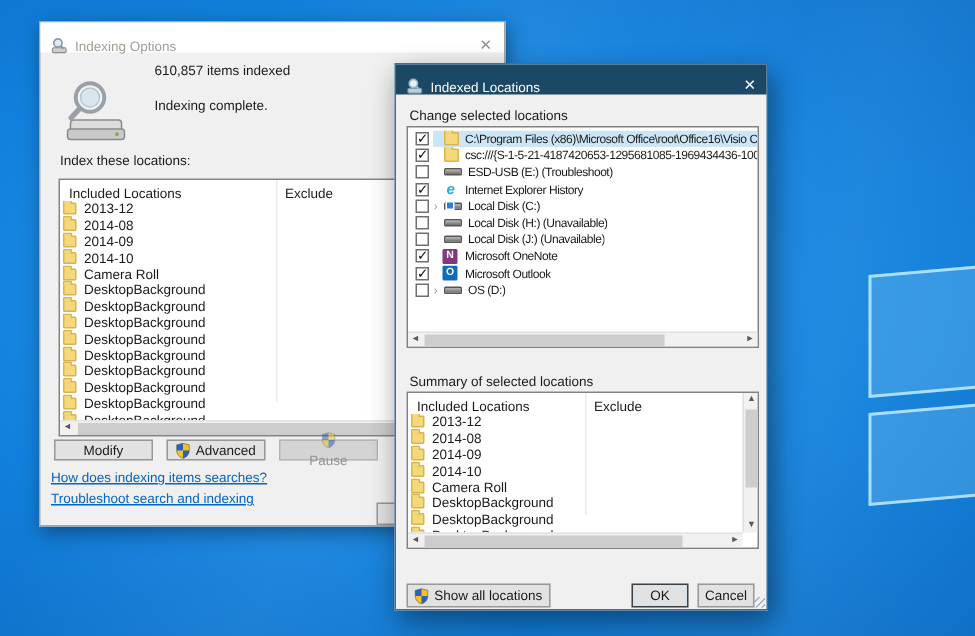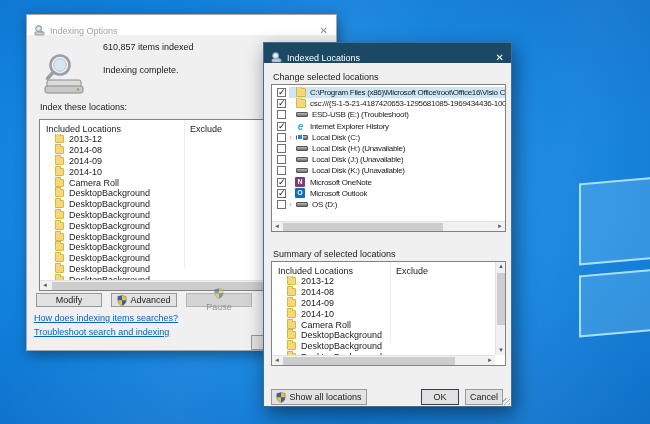--- a/index.html
+++ b/index.html
@@ -32,21 +32,21 @@
   .abs { position:absolute; }
   .biglbl { white-space:nowrap; }
   #listA { left:12px; top:104px; width:287px; height:172px; background:#fff; border:1px solid #828282; overflow:hidden; }
   .lhead { position:relative; height:14px; display:flex; align-items:flex-end; }
   .lhead .c1 { padding-left:6px; width:144px; }
   .lhead .c2 { padding-left:6px; }
   .vdiv { position:absolute; top:0; width:1px; background:#ebebeb; }
   #listA .vdiv { left:144px; height:148px; }
   .rows { position:absolute; left:0; right:0; overflow:hidden; }
   #rowsA { top:14px; bottom:10px; }
-  .lrow { height:10.8px; display:flex; align-items:center; padding-left:15px; white-space:nowrap; }
+  .lrow { height:10.8px; display:flex; align-items:center; padding-left:2px; white-space:nowrap; }
   .ic-folder { position:relative; width:9px; height:8px; flex:none; background:#f5d87a; border:1px solid #d8b44c; border-radius:1px; margin-right:5px; }
   .ic-folder::before { content:""; position:absolute; top:-3px; left:-1px; width:4px; height:2px; background:#f5d87a; border:1px solid #d8b44c; border-bottom:none; border-radius:1px 1px 0 0; }
   .hscroll { position:absolute; bottom:0; left:0; height:10px; background:#f1f1f1; border-top:1px solid #e2e2e2; }
   .sbtn { position:absolute; top:0; width:10px; height:9px; color:#5a5a5a; font-size:6px; line-height:9px; text-align:center; }
   .hthumb { position:absolute; top:1px; height:8px; background:#cdcdcd; }
   .vscroll { position:absolute; right:0; top:0; width:10px; background:#f1f1f1; border-left:1px solid #e2e2e2; }
   .vthumb { position:absolute; left:1px; width:8px; background:#cdcdcd; }
 
   .btn { position:absolute; height:14px; background:#e2e2e2; border:1px solid #989898;
          display:flex; align-items:center; justify-content:center; gap:3px; font-size:9px; padding:0 2px; white-space:nowrap; }
@@ -268,26 +268,20 @@
             <span class="ic-drive"></span>
             <span class="clbl">Local Disk (H:) (Unavailable)</span>
           </div>
           <div class="crow">
             <span class="cb"></span>
             <span class="chev"></span>
             <span class="ic-drive"></span>
             <span class="clbl">Local Disk (J:) (Unavailable)</span>
           </div>
           <div class="crow">
-            <span class="cb"></span>
-            <span class="chev"></span>
-            <span class="ic-drive"></span>
-            <span class="clbl">Local Disk (K:) (Unavailable)</span>
-          </div>
-          <div class="crow">
             <span class="cb">✓</span>
             <span class="chev"></span>
             <span class="ic-app on">N</span>
             <span class="clbl">Microsoft OneNote</span>
           </div>
           <div class="crow">
             <span class="cb">✓</span>
             <span class="chev"></span>
             <span class="ic-app ol">O</span>
             <span class="clbl">Microsoft Outlook</span>

